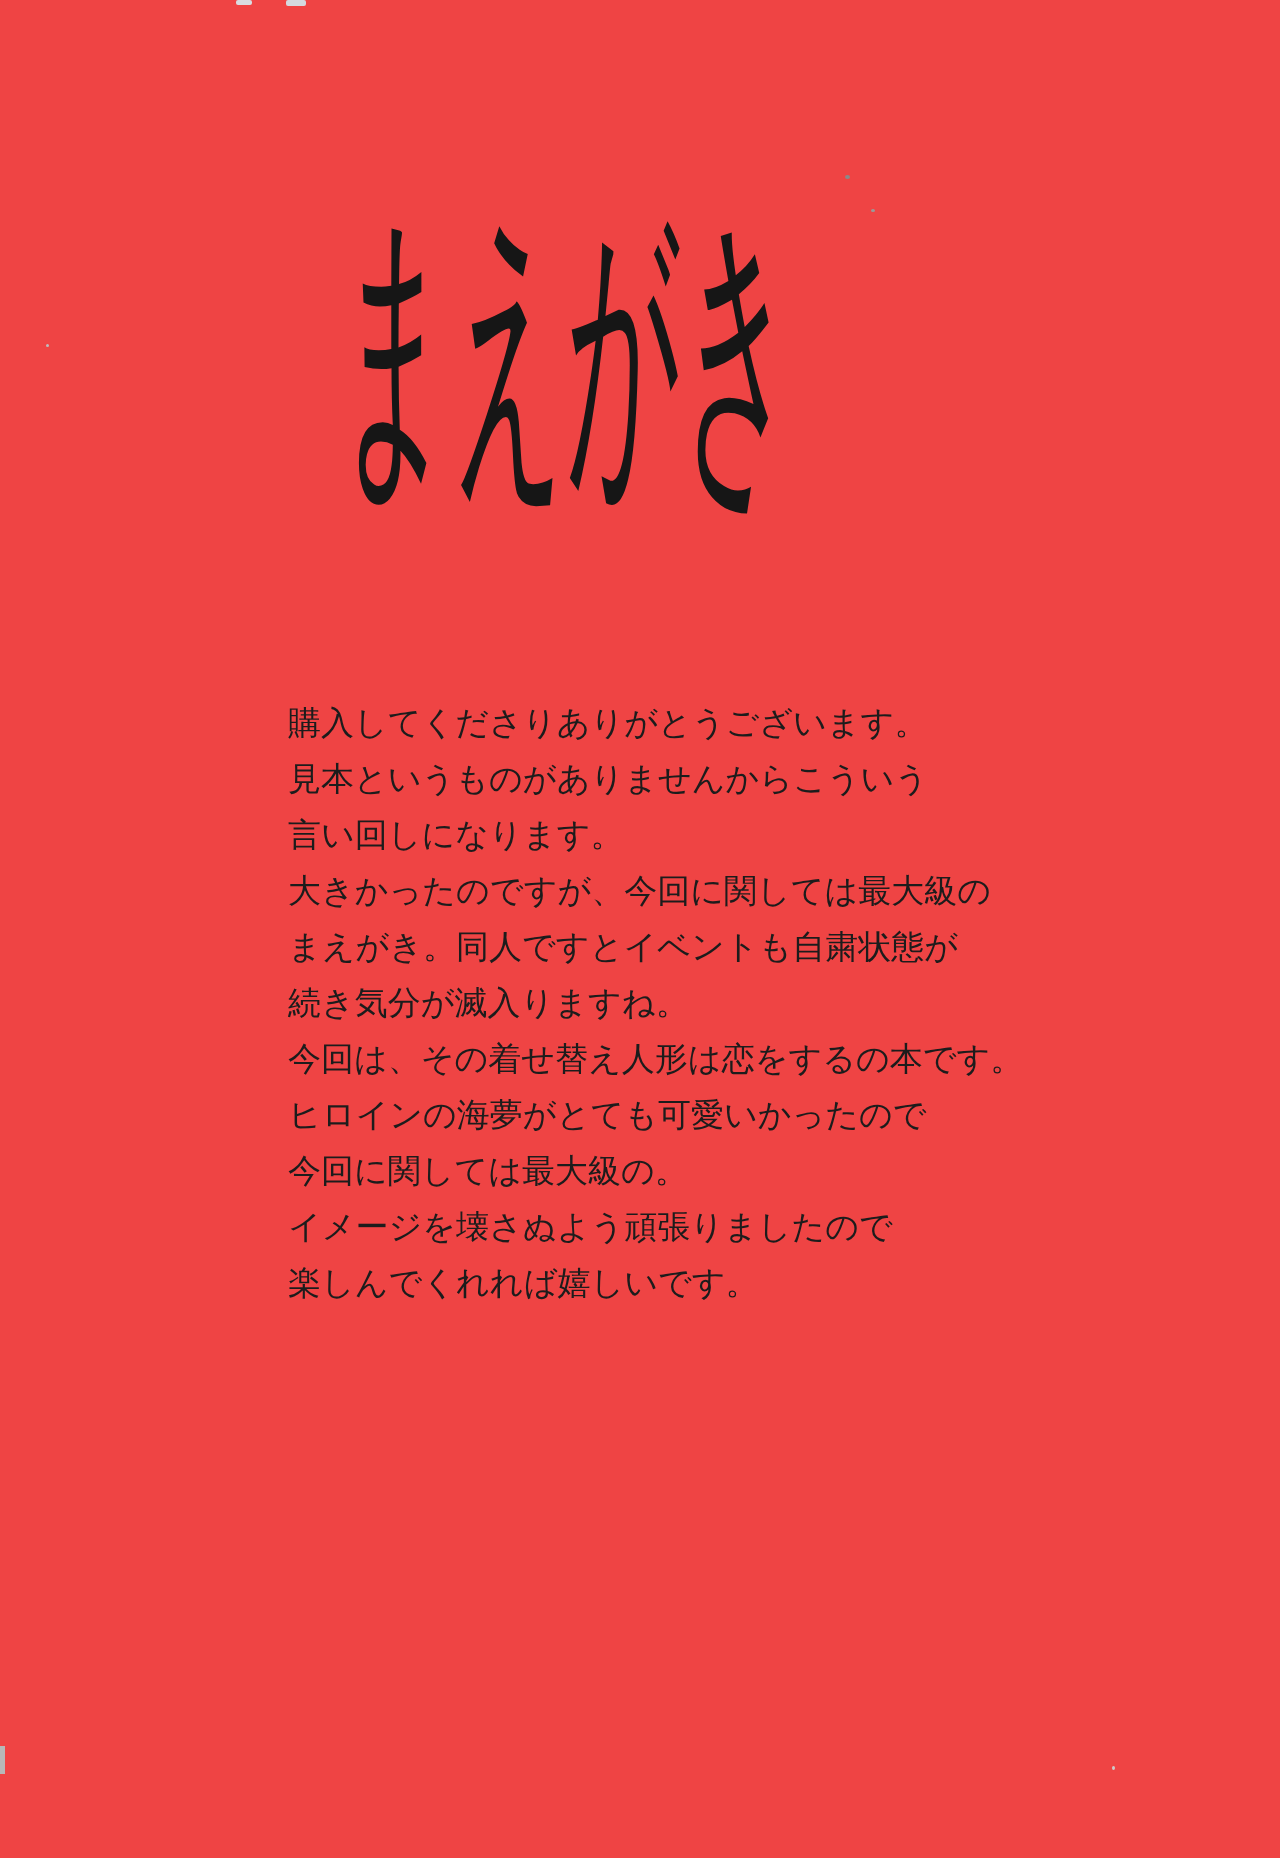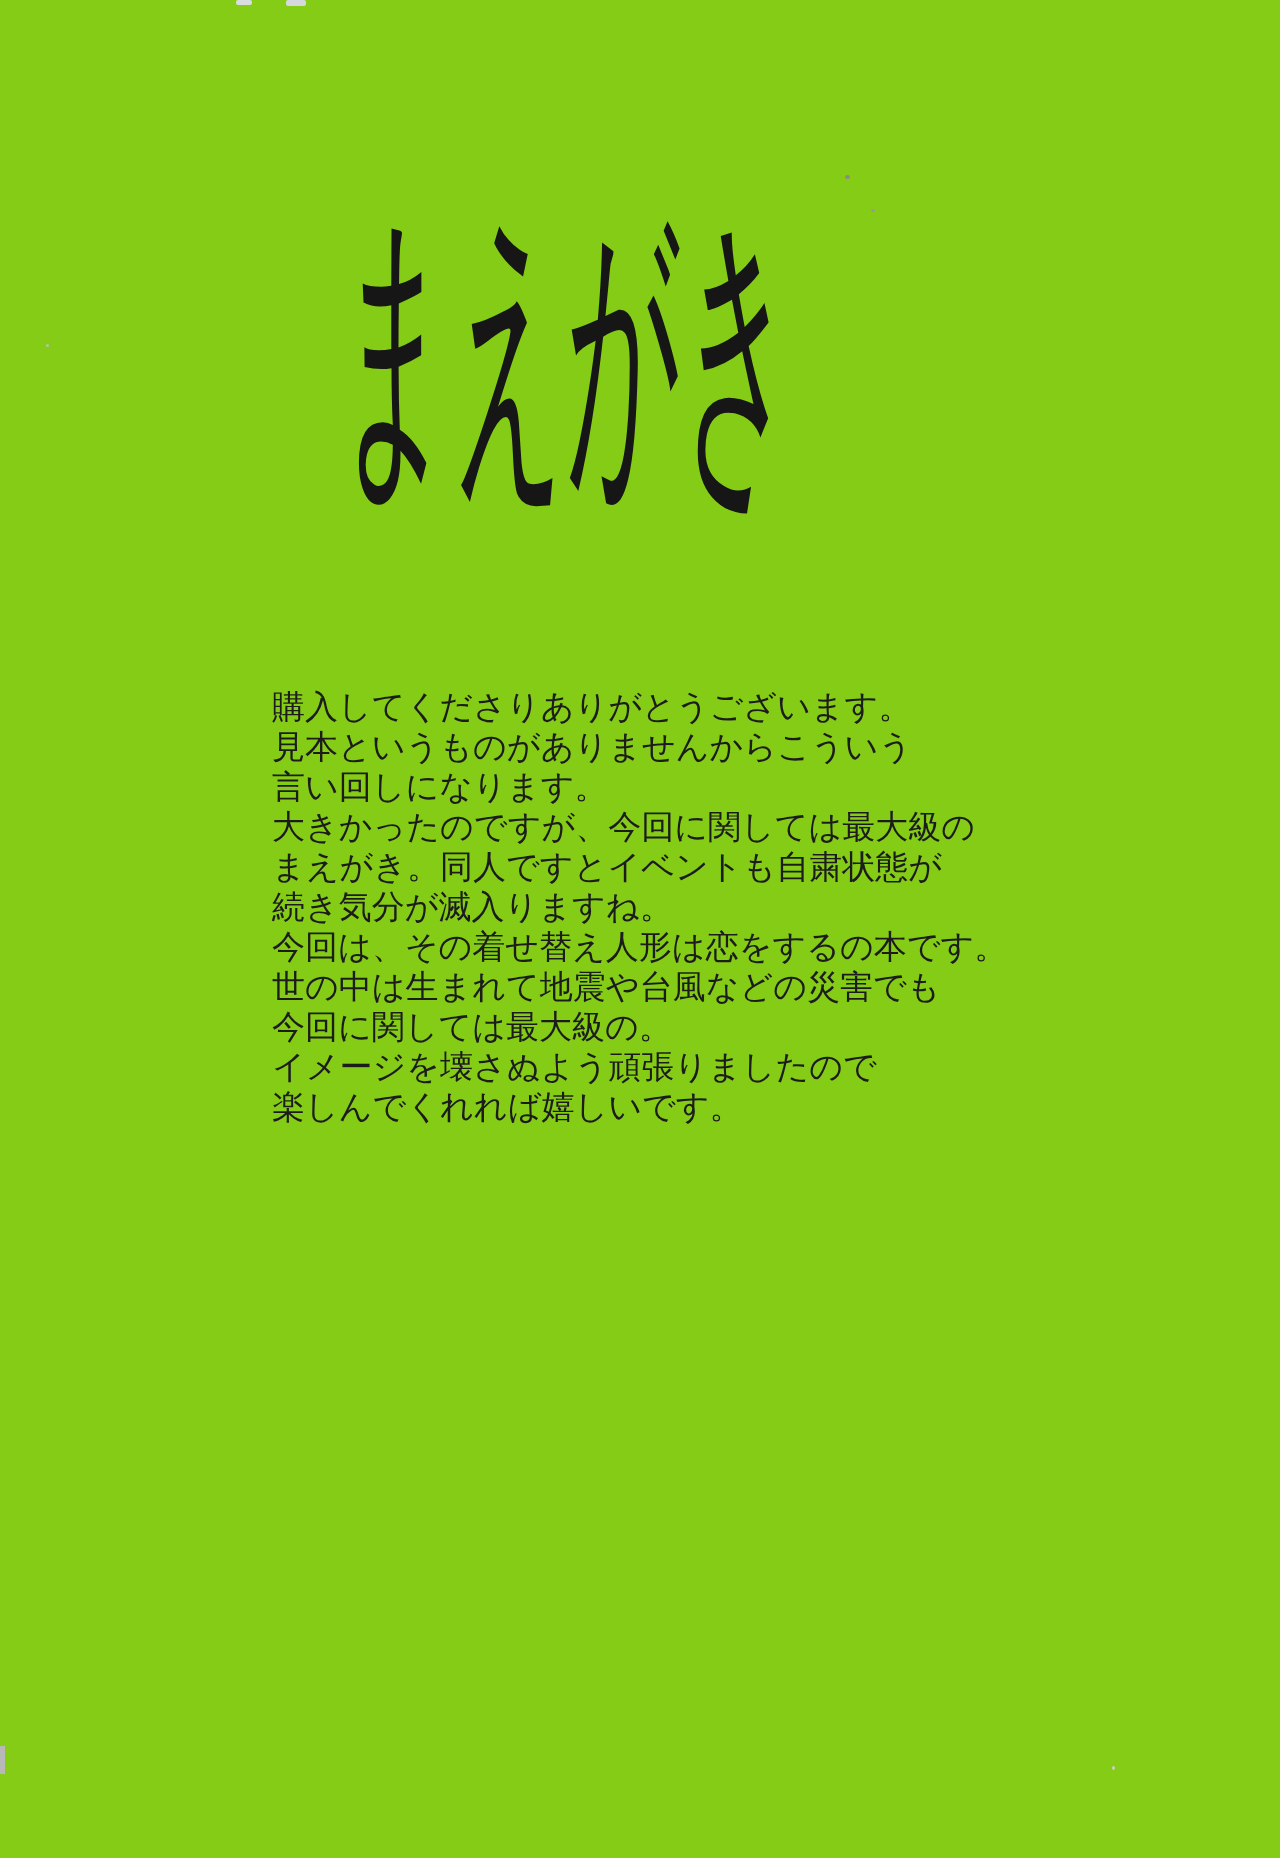--- a/index.html
+++ b/index.html
@@ -4,21 +4,21 @@
 <style>
   html, body {
     margin: 0;
     padding: 0;
     background: #e8e8e8;
   }
   .page {
     position: relative;
     width: 1280px;
     height: 1858px;
-    background: #84cc16;
+    background: #ef4444;
     overflow: hidden;
     color: #1c1c1c;
   }
   
   .title {
     position: absolute;
     left: 338px;
     top: 197px;
     margin: 0;
     font-family: "Liberation Sans", sans-serif;
@@ -37,21 +37,21 @@
     left: 272px;
     top: 687px;
     width: 760px;
     font-family: "Liberation Serif", serif;
     font-size: 33px;
     line-height: 40px;
     letter-spacing: 0;
     color: #1c1c1c;
   }
   .body-text .line {
-    margin: 0;
+    margin: 16px;
     padding: 0;
     white-space: nowrap;
   }
   
   .speck {
     position: absolute;
     border-radius: 50%;
   }
   .speck-a { left: 845px; top: 175px; width: 5px; height: 4px; background: #8a8a8a; }
   .speck-b { left: 871px; top: 209px; width: 4px; height: 3px; background: #9a9a9a; }
@@ -86,21 +86,21 @@
   <h1 class="title">まえがき</h1>
 
   <div class="body-text">
     <p class="line">購入してくださりありがとうございます。</p>
     <p class="line">見本というものがありませんからこういう</p>
     <p class="line">言い回しになります。</p>
     <p class="line">大きかったのですが、今回に関しては最大級の</p>
     <p class="line">まえがき。同人ですとイベントも自粛状態が</p>
     <p class="line">続き気分が滅入りますね。</p>
     <p class="line">今回は、その着せ替え人形は恋をするの本です。</p>
-    <p class="line">世の中は生まれて地震や台風などの災害でも</p>
+    <p class="line">ヒロインの海夢がとても可愛いかったので</p>
     <p class="line">今回に関しては最大級の。</p>
     <p class="line">イメージを壊さぬよう頑張りましたので</p>
     <p class="line">楽しんでくれれば嬉しいです。</p>
   </div>
 
   <div class="edge-mark"></div>
   <div class="speck speck-d"></div>
 
 </div>
 

